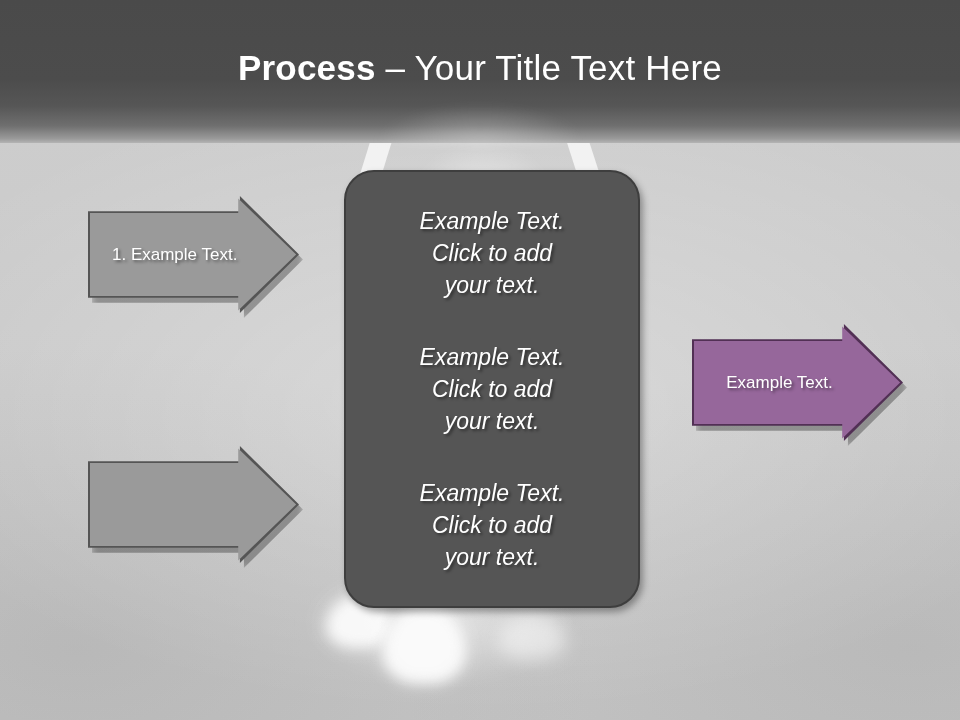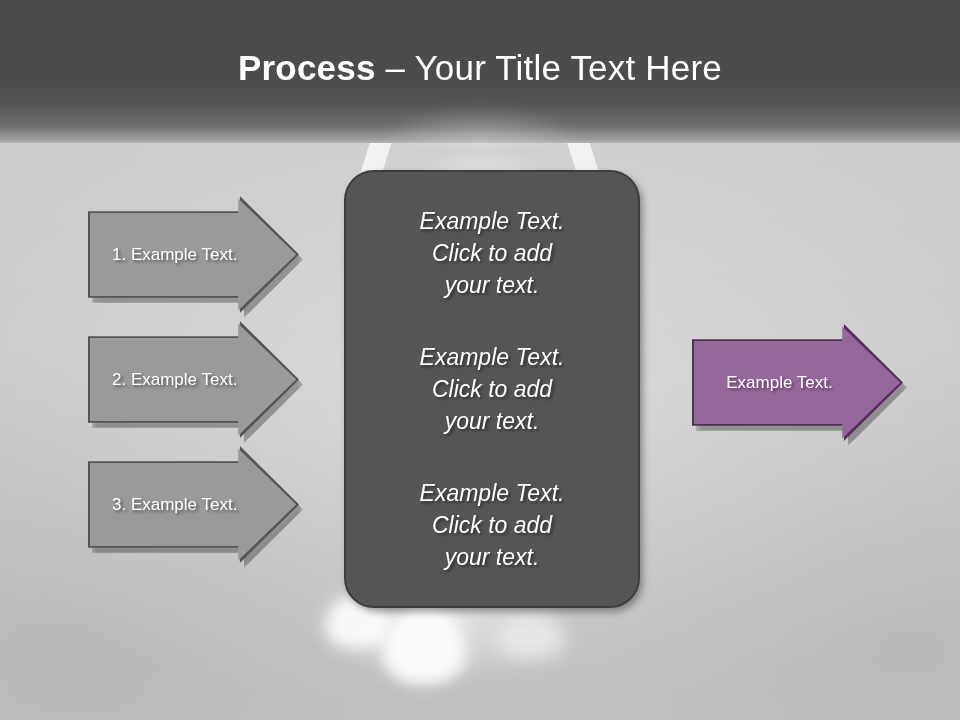--- a/index.html
+++ b/index.html
@@ -218,32 +218,25 @@
   <div class="header-glow"></div>
   <div class="slide-title"><span class="t-strong">Process</span><span class="t-rest"> – Your Title Text Here</span></div>
 
   <div class="arrow gray-arrow ga-1">
     <div class="arrow-shadow"></div>
     <div class="arrow-shape arrow-border"></div>
     <div class="arrow-inner arrow-fill-gray"></div>
     <div class="arrow-label">1. Example Text.</div>
   </div>
 
-  <div class="arrow gray-arrow ga-2">
-    <div class="arrow-shadow"></div>
-    <div class="arrow-shape arrow-border"></div>
-    <div class="arrow-inner arrow-fill-gray"></div>
-    <div class="arrow-label">2. Example Text.</div>
-  </div>
 
   <div class="arrow gray-arrow ga-3">
     <div class="arrow-shadow"></div>
     <div class="arrow-shape arrow-border"></div>
     <div class="arrow-inner arrow-fill-gray"></div>
-    <div class="arrow-label">3. Example Text.</div>
   </div>
 
   <div class="center-panel">
     <div class="panel-block">Example Text.
 Click  to add
 your text.</div>
     <div class="panel-block">Example Text.
 Click  to add
 your text.</div>
     <div class="panel-block">Example Text.

